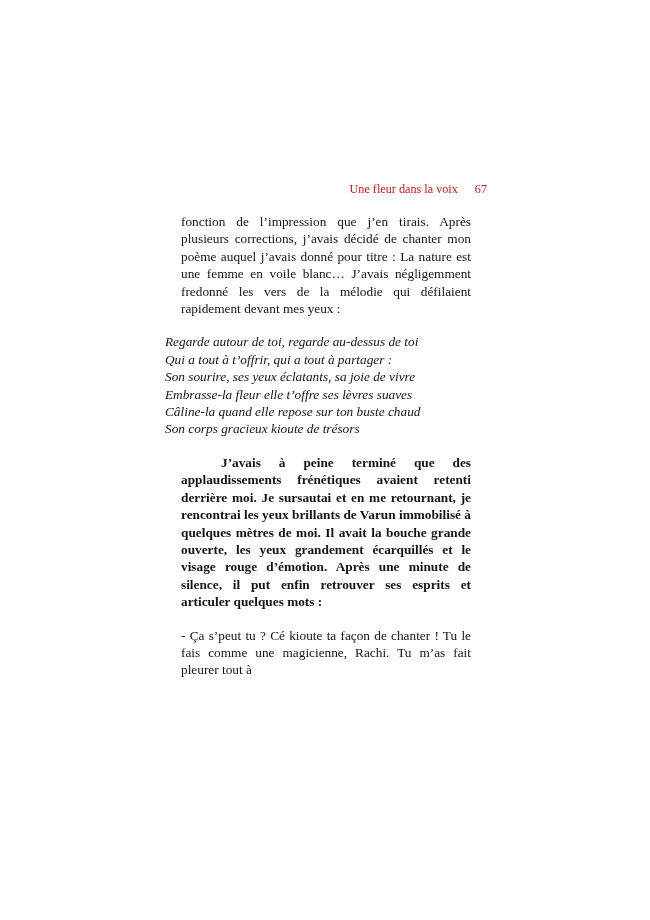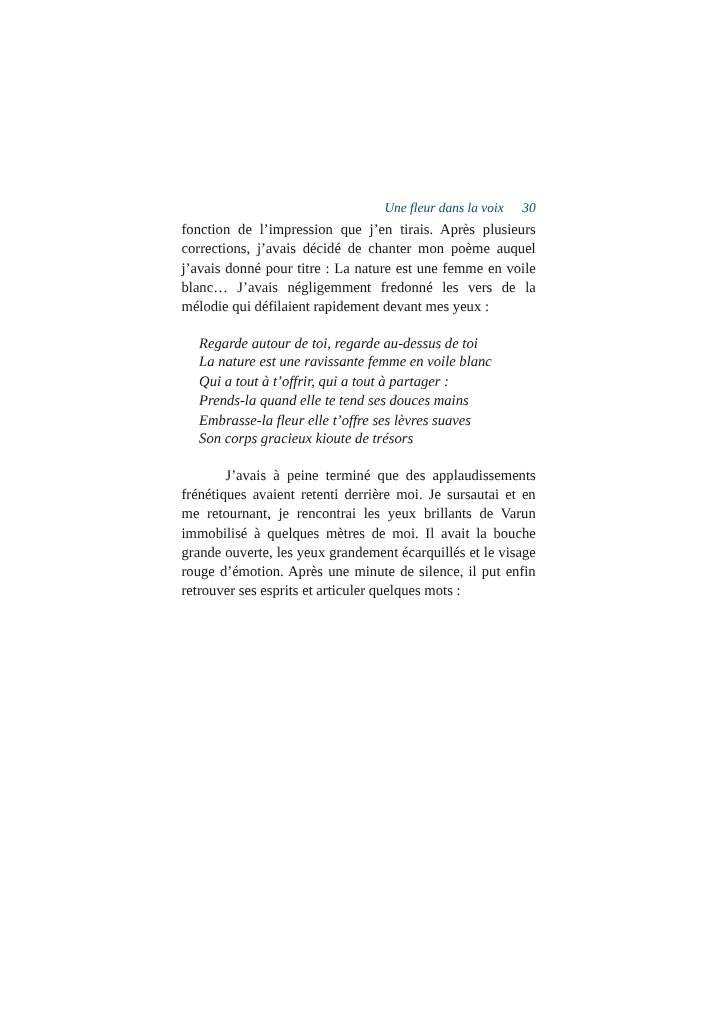--- a/index.html
+++ b/index.html
@@ -21,71 +21,72 @@
     left: 165px;
     top: 182px;
     width: 322px;
   }
   .page-header {
     display: flex;
     justify-content: flex-end;
     align-items: baseline;
     font-size: 12.2px;
     line-height: 15px;
-    margin-bottom: 3px;
-    color: #0c4a6e;
-    font-style: italic;
+    margin-bottom: 13px;
+    color: #b91c1c;
   }
   .running-title {
     margin-right: 17px;
   }
   .body-text {
     font-size: 13.3px;
     line-height: 17.4px;
   }
   .para {
-    margin: 0;
+    margin: 16px;
     text-align: justify;
     text-justify: inter-word;
   }
   .para.indent-first {
     text-indent: 40px;
+    font-weight: bold;
   }
   .poem {
-    margin: 16px;
+    margin: 0;
   }
   .poem-line {
     font-style: italic;
     white-space: nowrap;
   }
 </style>
 </head>
 <body>
 
 <div class="page">
   <div class="text-column">
 
     <div class="page-header">
       <span class="running-title">Une fleur dans la voix</span>
-      <span class="page-number">30</span>
+      <span class="page-number">67</span>
     </div>
 
     <div class="body-text">
 
       <p class="para">fonction de l’impression que j’en tirais. Après plusieurs corrections, j’avais décidé de chanter mon poème auquel j’avais donné pour titre : La nature est une femme en voile blanc… J’avais négligemment fredonné les vers de la mélodie qui défilaient rapidement devant mes yeux :</p>
 
       <div class="poem">
         <div class="poem-line">Regarde autour de toi, regarde au-dessus de toi</div>
-        <div class="poem-line">La nature est une ravissante femme en voile blanc</div>
         <div class="poem-line">Qui a tout à t’offrir, qui a tout à partager :</div>
-        <div class="poem-line">Prends-la quand elle te tend ses douces mains</div>
+        <div class="poem-line">Son sourire, ses yeux éclatants, sa joie de vivre</div>
         <div class="poem-line">Embrasse-la fleur elle t’offre ses lèvres suaves</div>
+        <div class="poem-line">Câline-la quand elle repose sur ton buste chaud</div>
         <div class="poem-line">Son corps gracieux kioute de trésors</div>
       </div>
 
       <p class="para indent-first">J’avais à peine terminé que des applaudissements frénétiques avaient retenti derrière moi. Je sursautai et en me retournant, je rencontrai les yeux brillants de Varun immobilisé à quelques mètres de moi. Il avait la bouche grande ouverte, les yeux grandement écarquillés et le visage rouge d’émotion. Après une minute de silence, il put enfin retrouver ses esprits et articuler quelques mots :</p>
 
 
 
+      <p class="para">- Ça s’peut tu ? Cé kioute ta façon de chanter ! Tu le fais comme une magicienne, Rachi. Tu m’as fait pleurer tout à</p>
 
     </div>
   </div>
 </div>
 
 </body></html>

